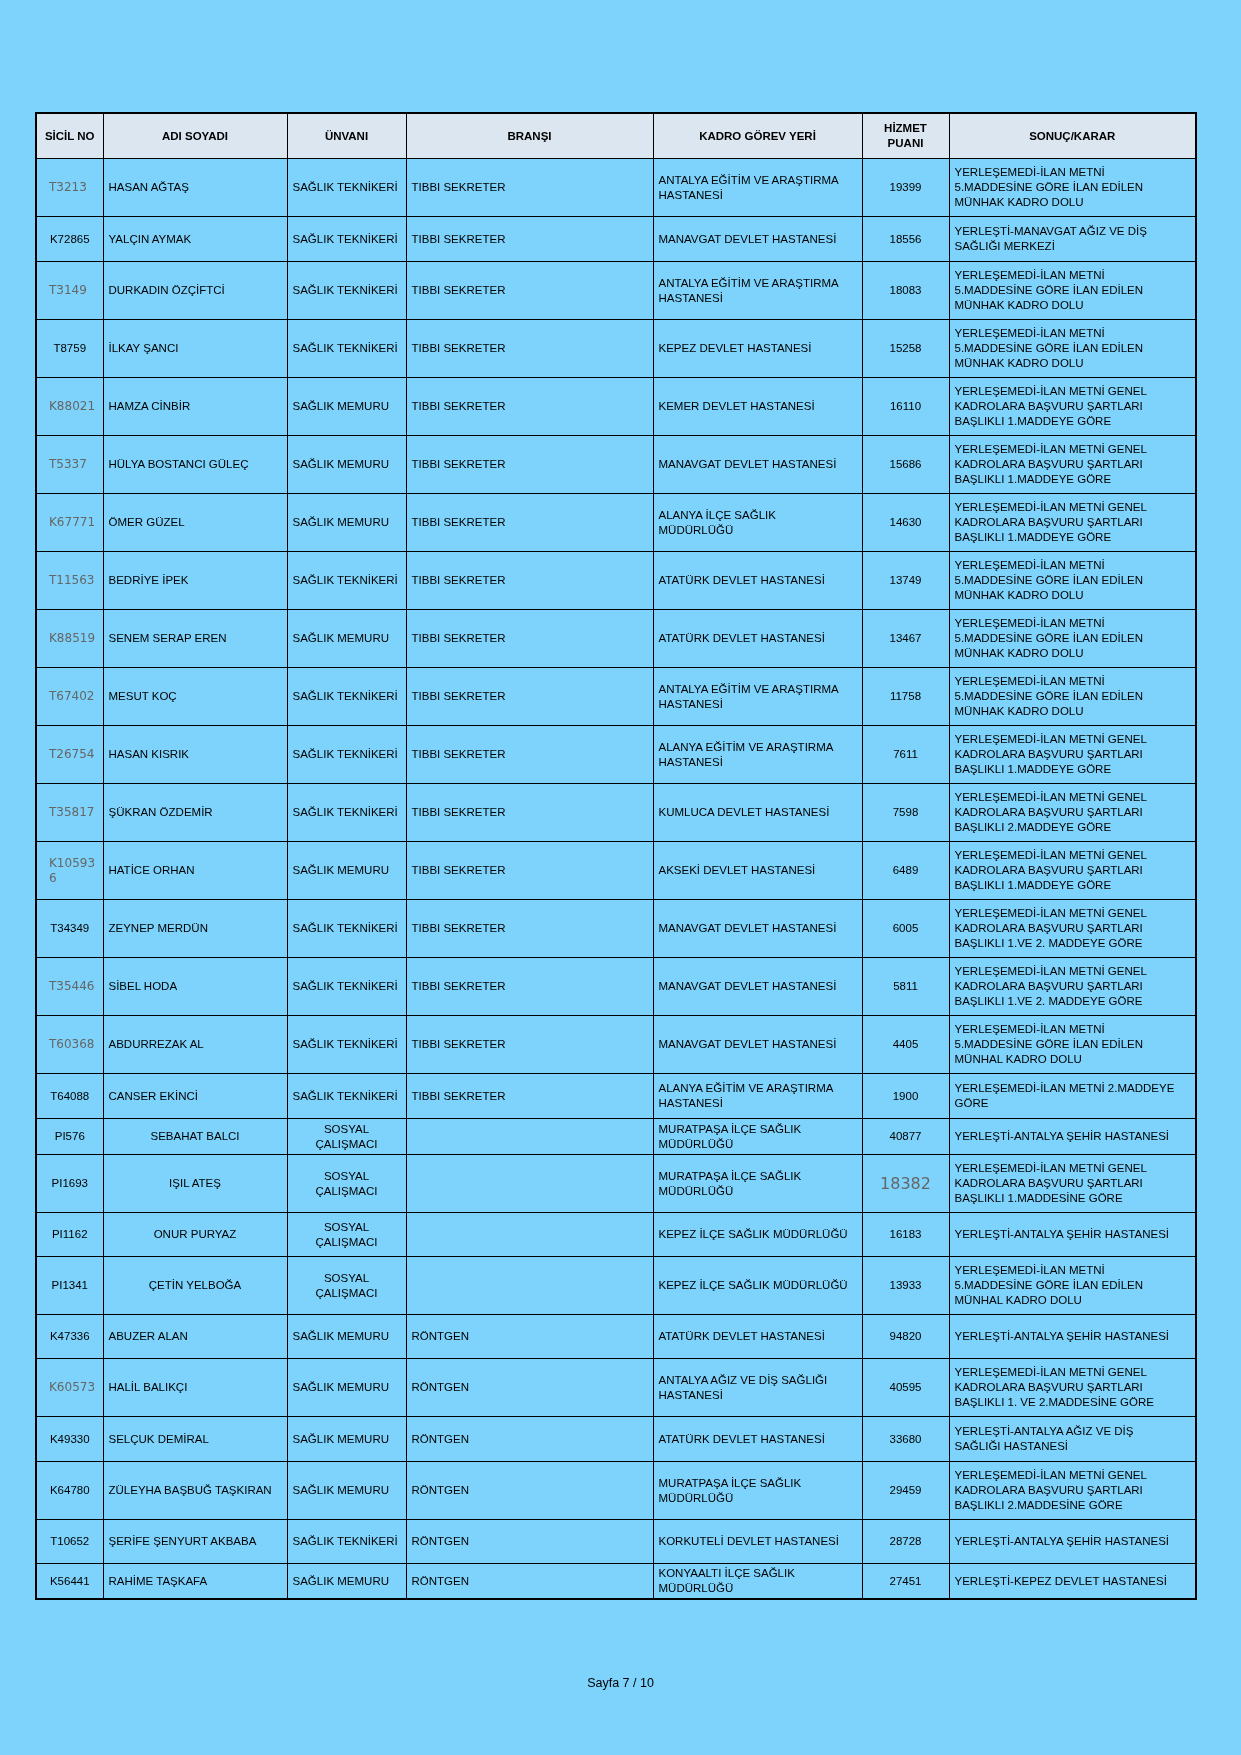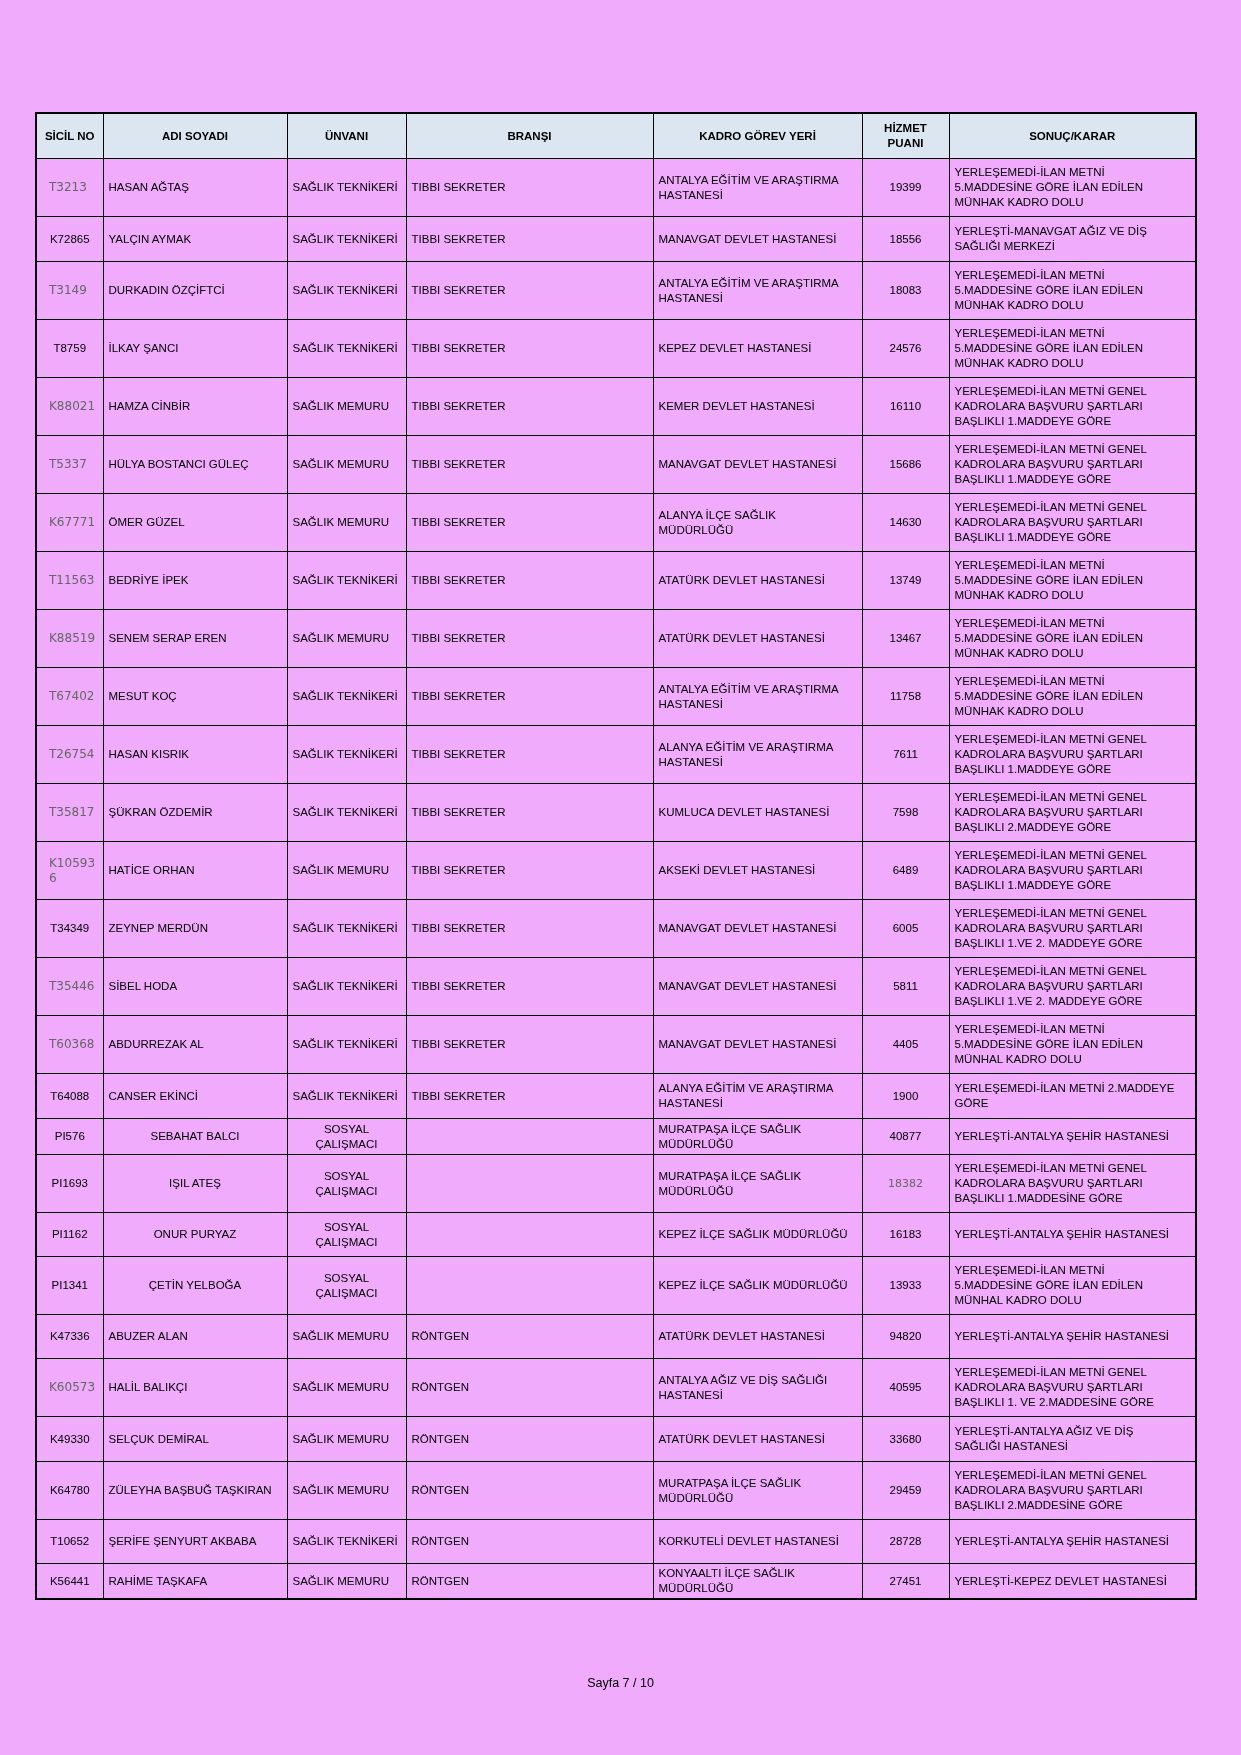--- a/index.html
+++ b/index.html
@@ -3,21 +3,21 @@
 <meta charset="utf-8">
 <style>
   html, body { margin: 0; padding: 0; }
   body {
     width: 1241px; height: 1755px;
     background: #ffffff;
     font-family: "Liberation Sans", "DejaVu Sans", sans-serif;
     position: relative;
     -webkit-font-smoothing: antialiased;
   }
-  .sheet { position: absolute; inset: 0; background: #f0abfc; }
+  .sheet { position: absolute; inset: 0; background: #7dd3fc; }
 
   table.results {
     position: absolute; left: 35px; top: 112px;
     width: 1160px;
     border-collapse: collapse;
     table-layout: fixed;
     border: 2px solid #000000;
   }
   th, td {
     border: 1px solid #000000;
@@ -48,21 +48,21 @@
   tr.muted-sicil td.c-sicil {
     text-align: left;
     color: #666666;
     font-family: "DejaVu Sans", sans-serif;
     font-size: 12px;
     padding-left: 12px;
   }
   tr.muted-score td.c-score {
     color: #666666;
     font-family: "DejaVu Sans", sans-serif;
-    font-size: 11px;
+    font-size: 16px;
     margin-left: 12px;
   }
   tr.centered td.c-name,
   tr.centered td.c-title { text-align: center; }
 
   .footer {
     position: absolute; left: 0; top: 1676px;
     width: 1241px;
     text-align: center;
     font-size: 12.5px;
@@ -130,21 +130,21 @@
       <td class="c-result">YERLEŞEMEDİ-İLAN METNİ
 5.MADDESİNE GÖRE İLAN EDİLEN
 MÜNHAK KADRO DOLU</td>
     </tr>
         <tr style="height: 58px;">
       <td class="c-sicil">T8759</td>
       <td class="c-name">İLKAY ŞANCI</td>
       <td class="c-title">SAĞLIK TEKNİKERİ</td>
       <td class="c-branch">TIBBI SEKRETER</td>
       <td class="c-place">KEPEZ DEVLET HASTANESİ</td>
-      <td class="c-score">24576</td>
+      <td class="c-score">15258</td>
       <td class="c-result">YERLEŞEMEDİ-İLAN METNİ
 5.MADDESİNE GÖRE İLAN EDİLEN
 MÜNHAK KADRO DOLU</td>
     </tr>
         <tr class="muted-sicil" style="height: 58px;">
       <td class="c-sicil">K88021</td>
       <td class="c-name">HAMZA CİNBİR</td>
       <td class="c-title">SAĞLIK MEMURU</td>
       <td class="c-branch">TIBBI SEKRETER</td>
       <td class="c-place">KEMER DEVLET HASTANESİ</td>

